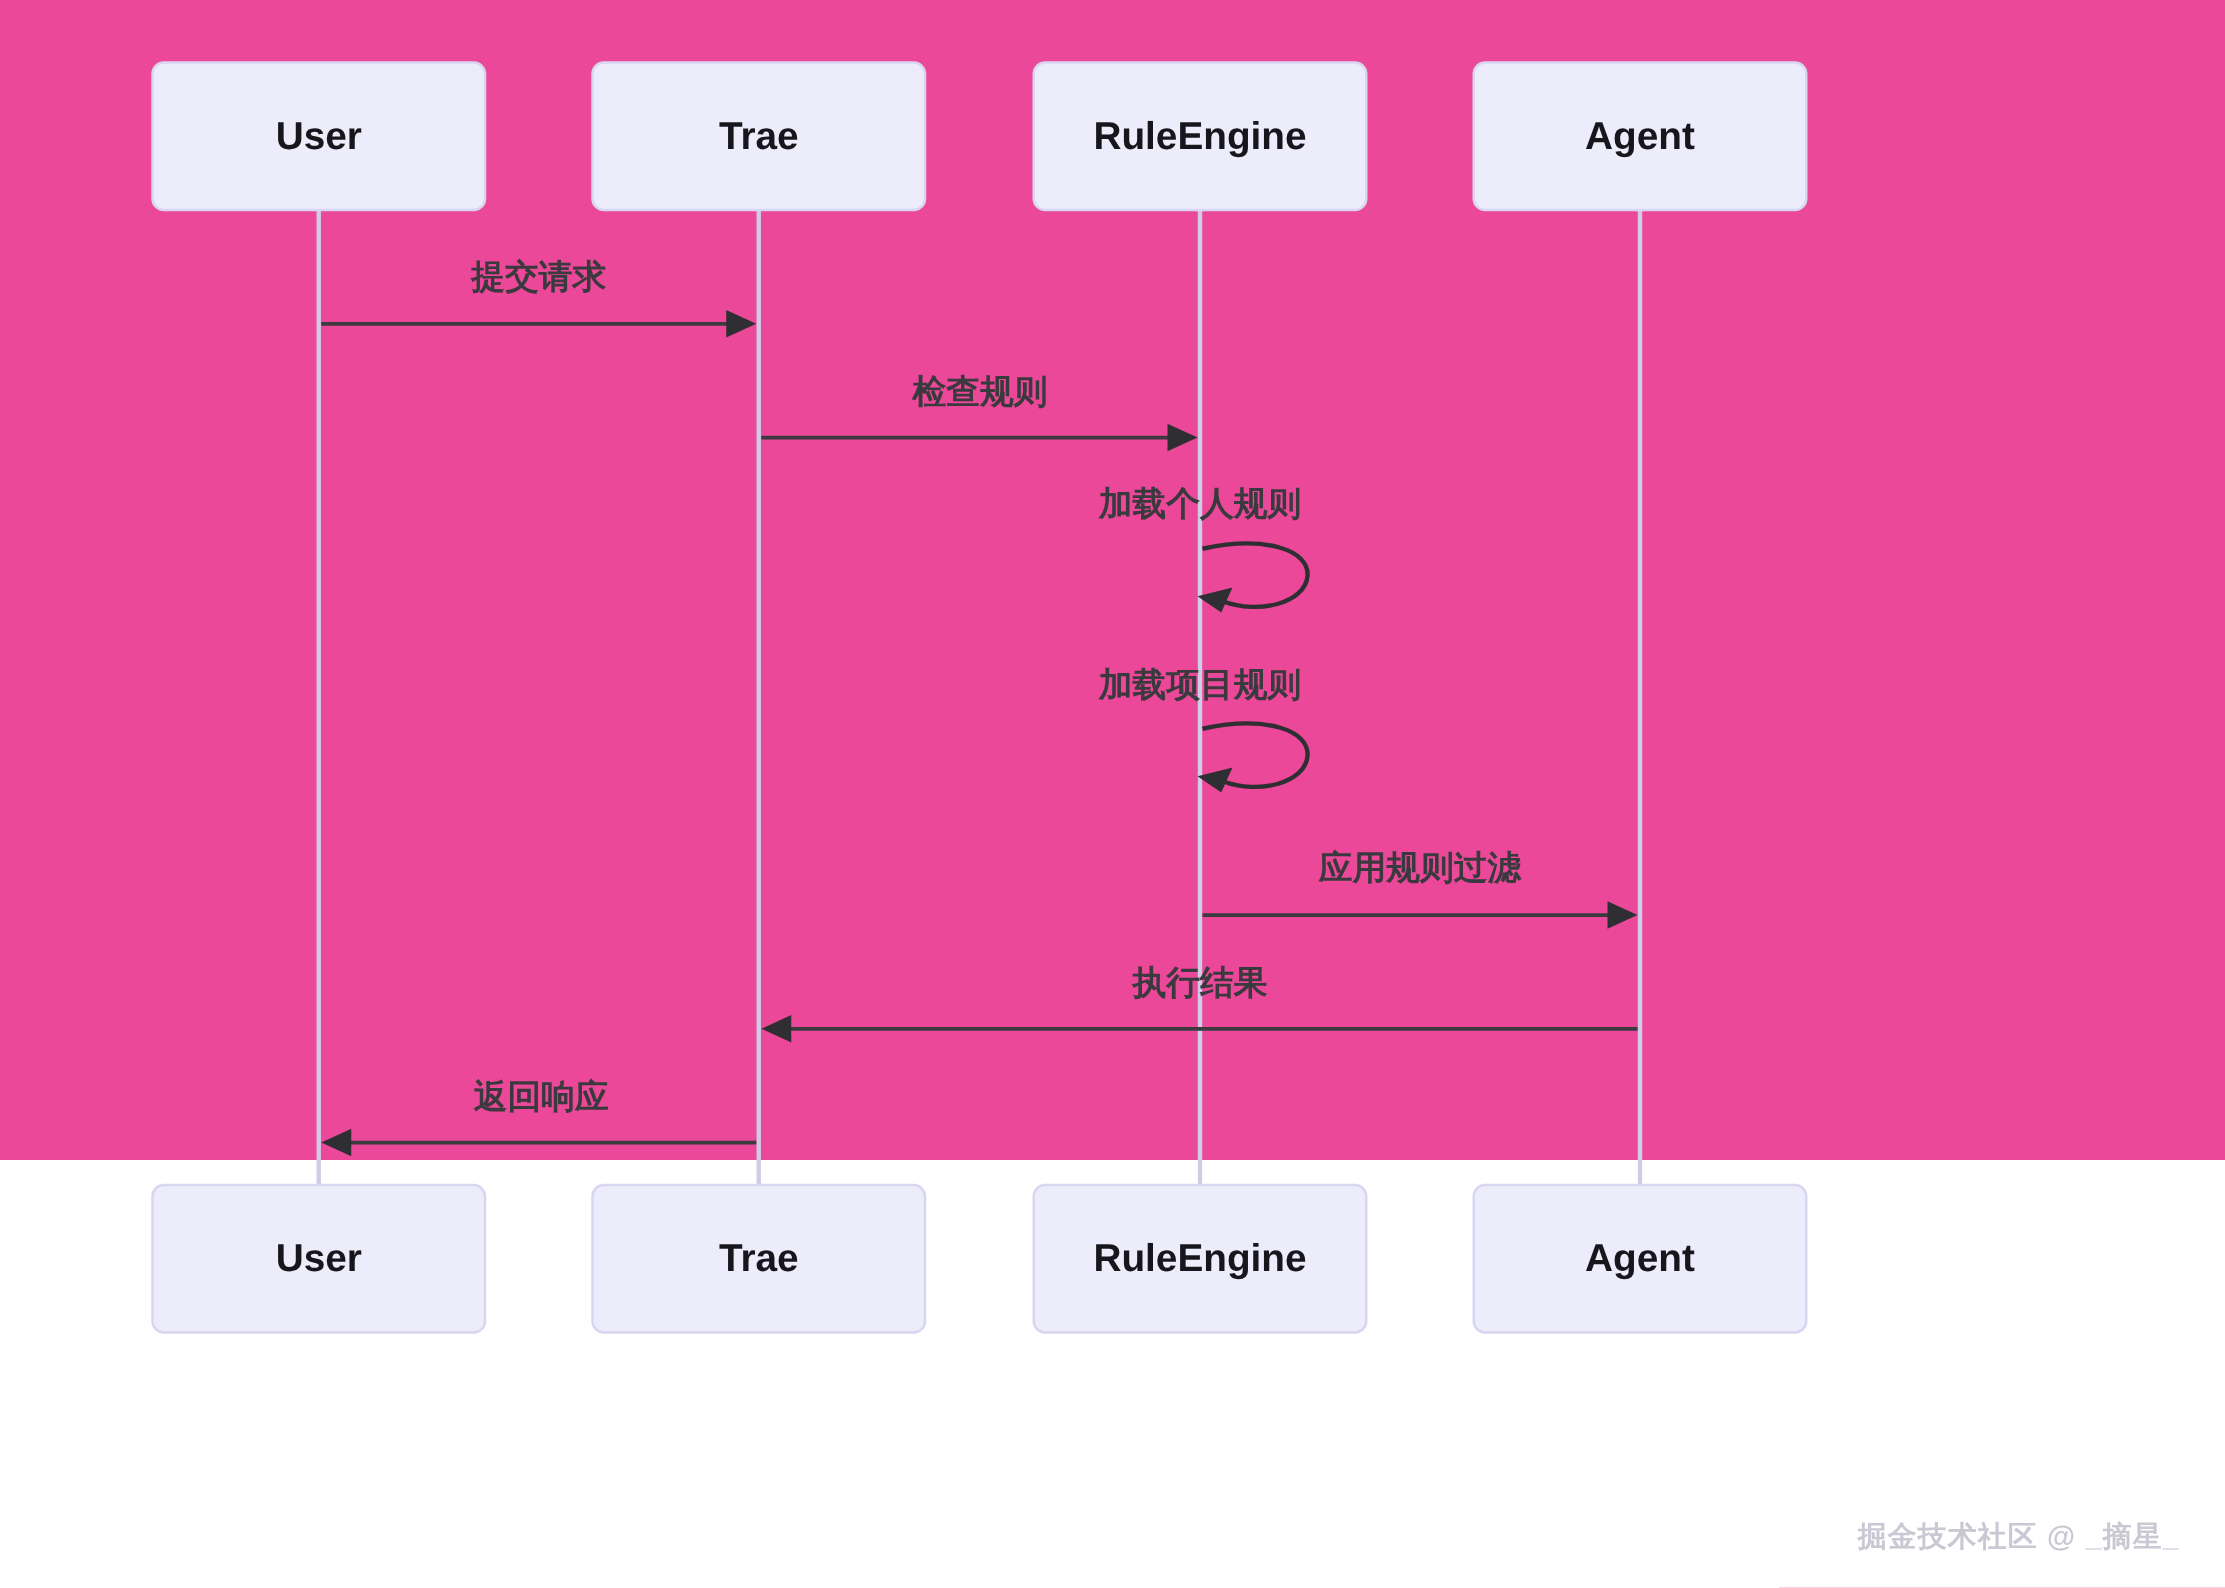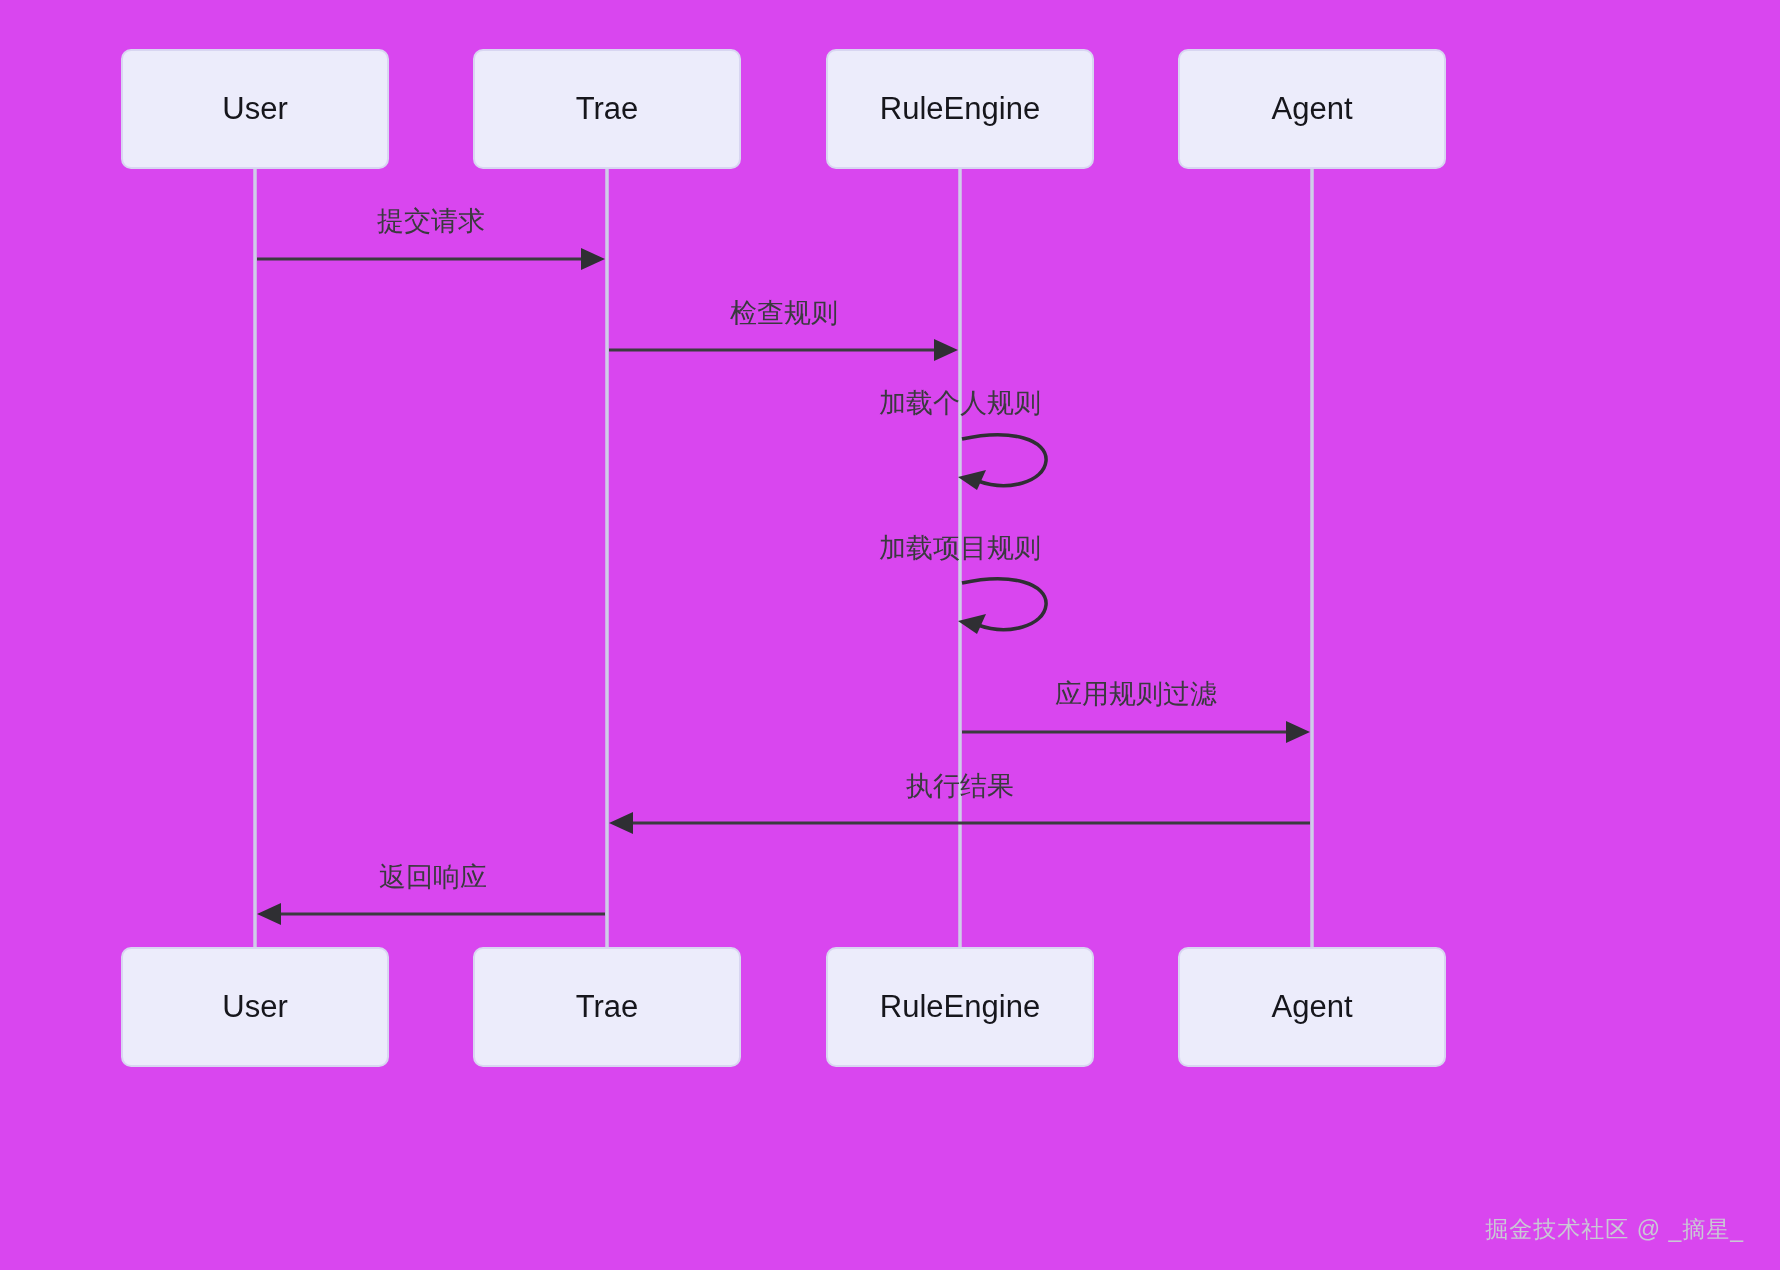--- a/index.html
+++ b/index.html
@@ -10,22 +10,23 @@
   }
   body {
     width: 1780px;
     height: 1270px;
     overflow: hidden;
     font-family: "Liberation Sans", "DejaVu Sans", sans-serif;
   }
   #diagram-root {
     position: relative;
     width: 1780px;
-    height: 1270px;
-    background: #d946ef;
+    height: 928px;
+    background: #ec4899;
+    font-weight: bold;
   }
   #seq-svg {
     position: absolute;
     left: 0;
     top: 0;
     width: 1780px;
     height: 1270px;
     display: block;
   }
   .participant-box-rect {

